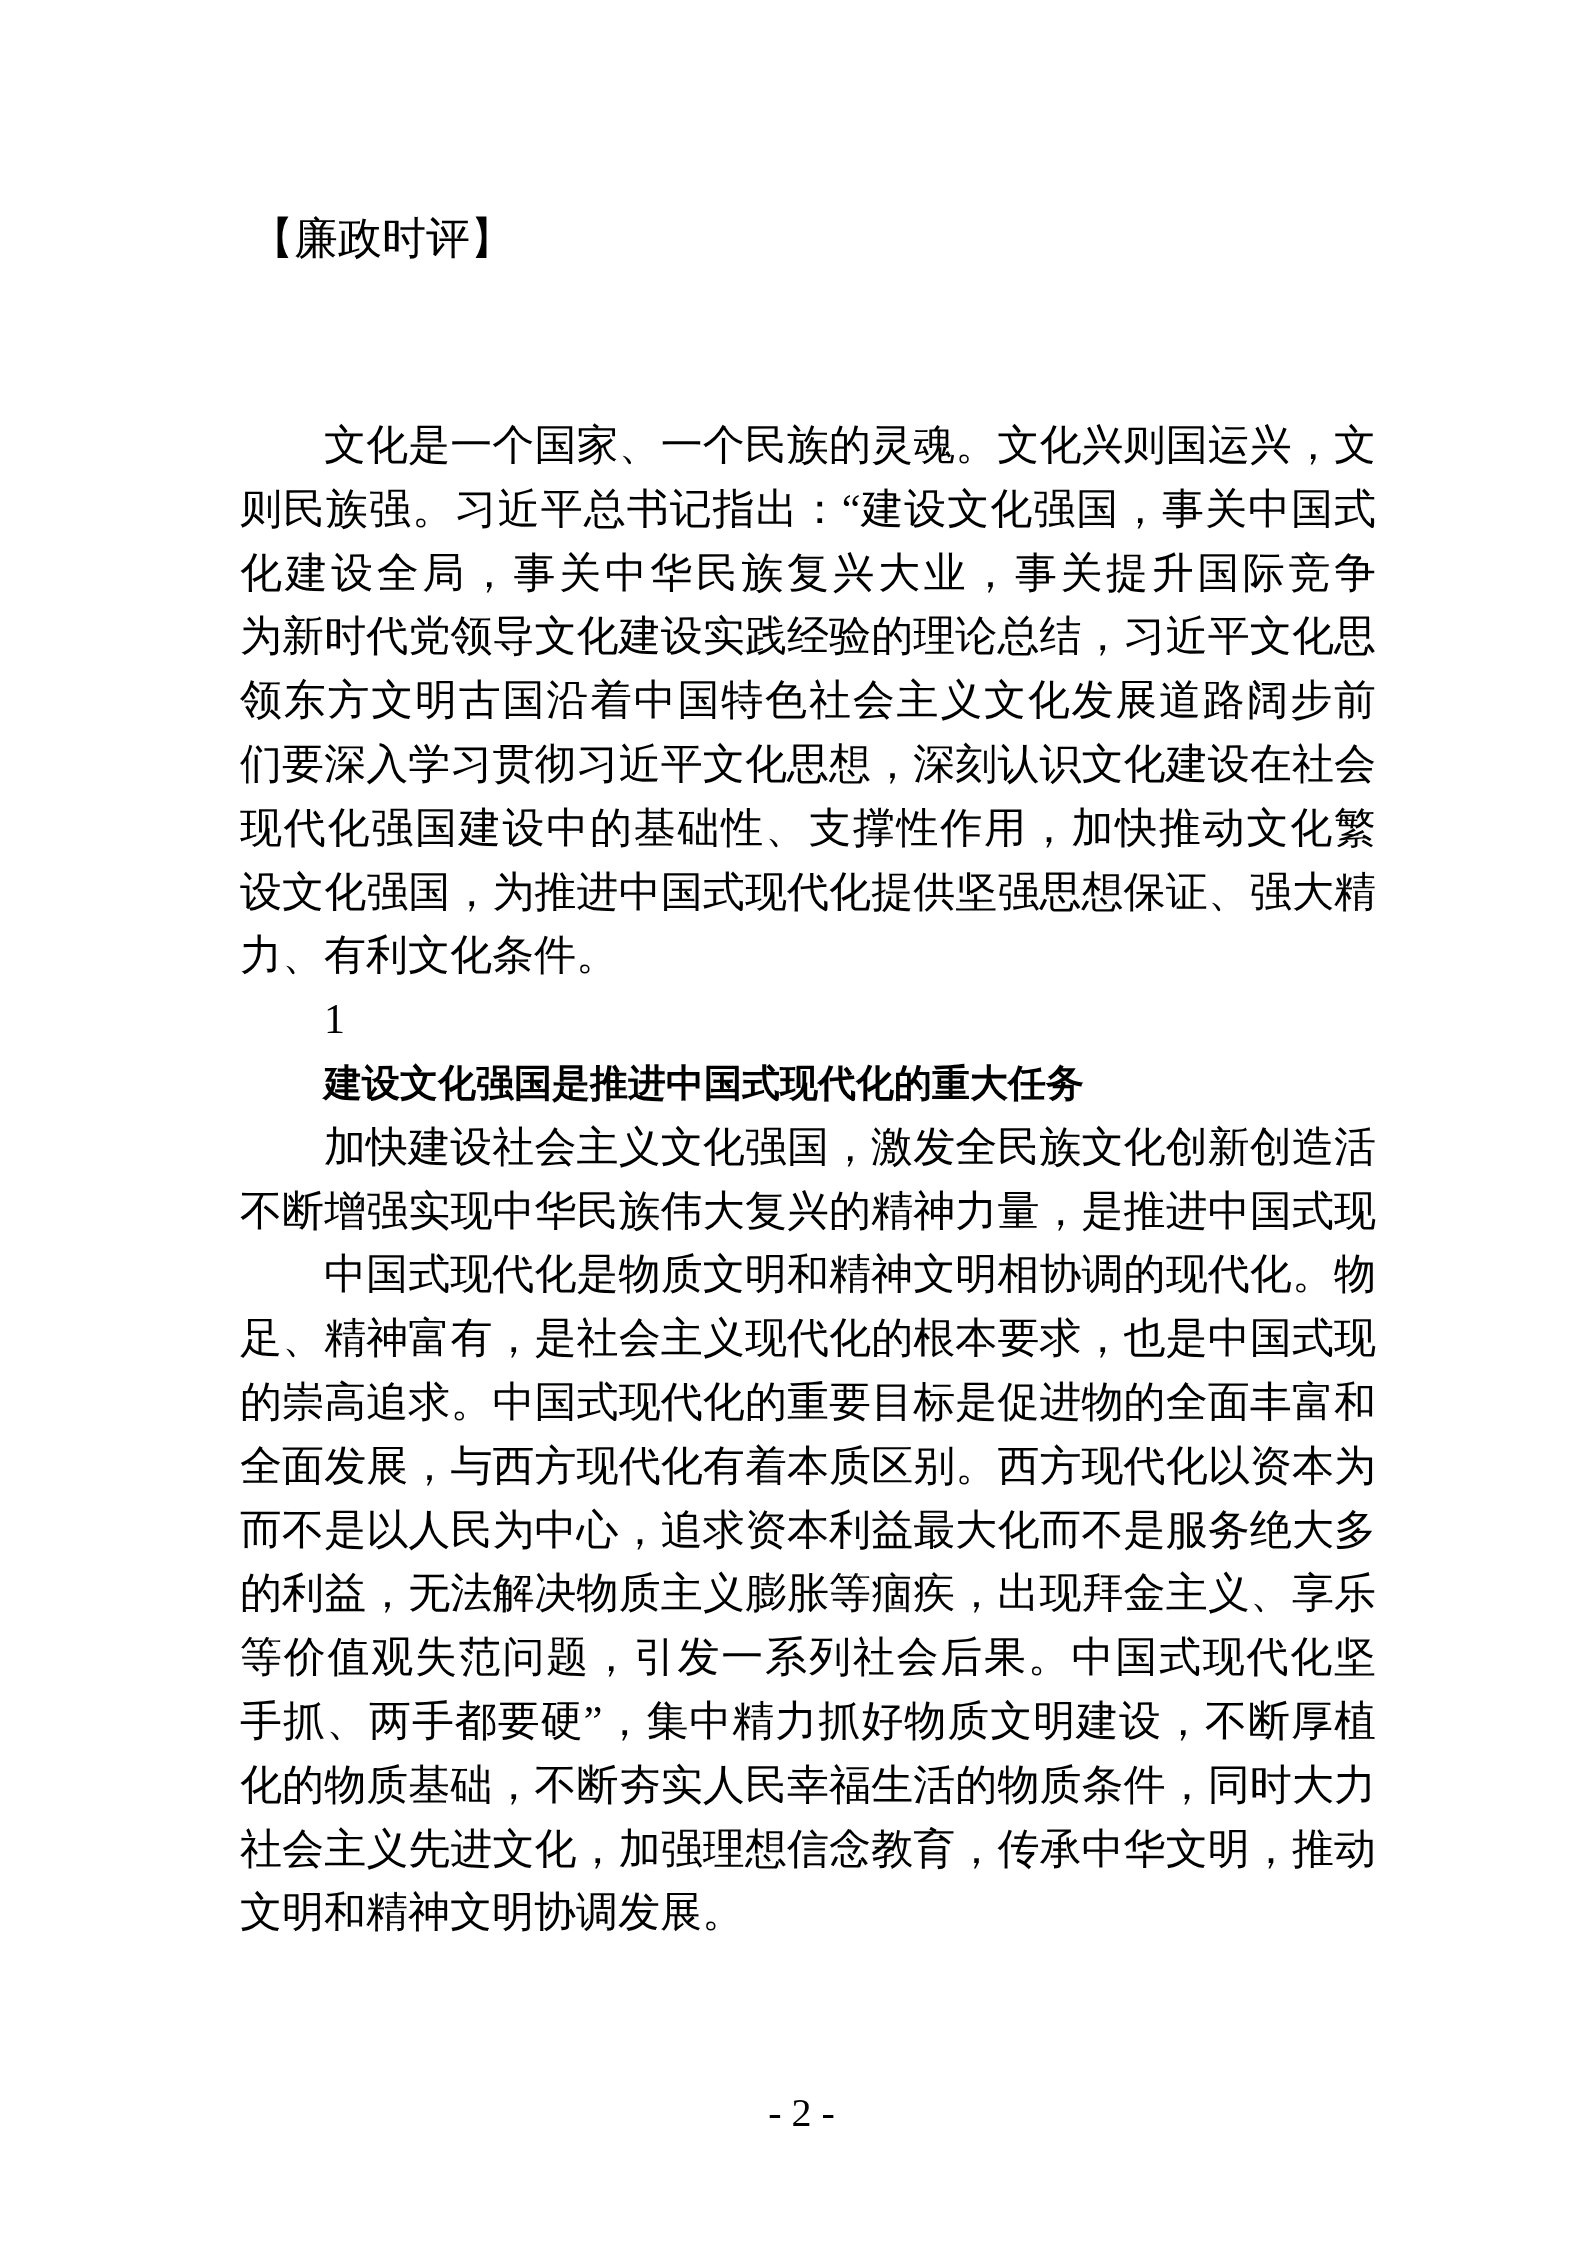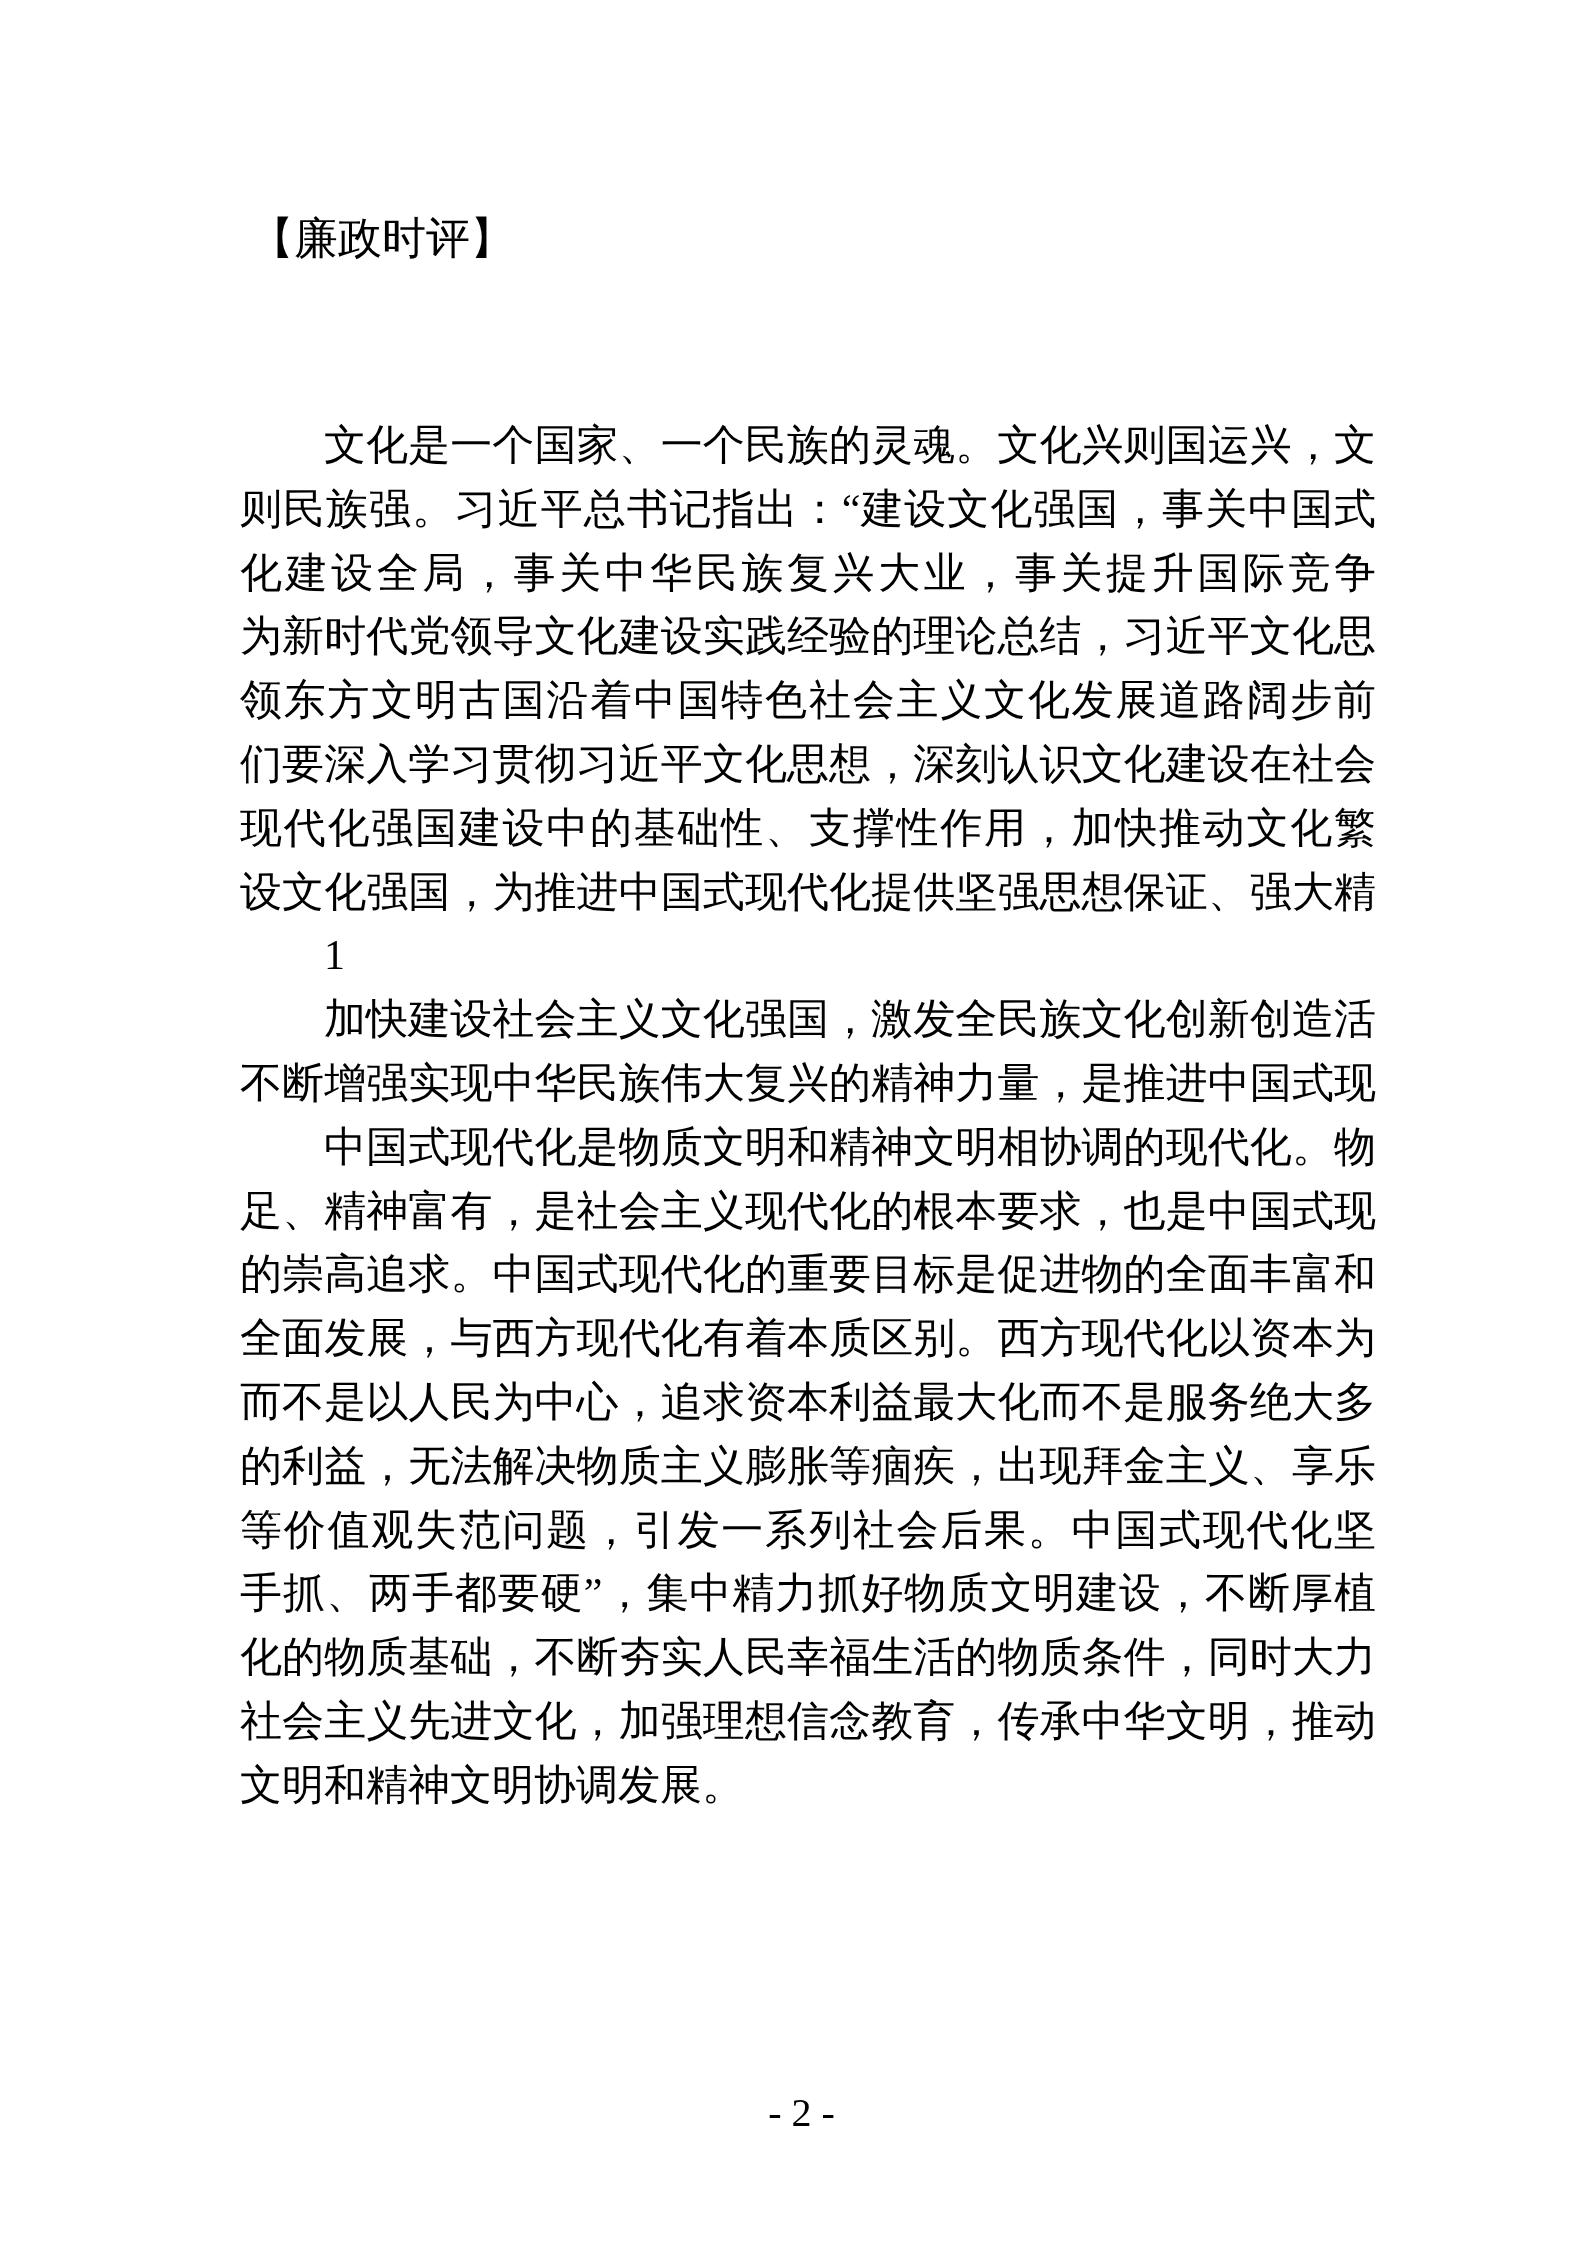--- a/index.html
+++ b/index.html
@@ -79,21 +79,23 @@
 
   <div class="body-block">
       <div class="line body indent fill">文化是一个国家、一个民族的灵魂。文化兴则国运兴，文化强</div>
       <div class="line body fill">则民族强。习近平总书记指出：“建设文化强国，事关中国式现代</div>
       <div class="line body fill">化建设全局，事关中华民族复兴大业，事关提升国际竞争力。”作</div>
       <div class="line body fill">为新时代党领导文化建设实践经验的理论总结，习近平文化思想引</div>
       <div class="line body fill">领东方文明古国沿着中国特色社会主义文化发展道路阔步前行。我</div>
       <div class="line body fill">们要深入学习贯彻习近平文化思想，深刻认识文化建设在社会主义</div>
       <div class="line body fill">现代化强国建设中的基础性、支撑性作用，加快推动文化繁荣、建</div>
       <div class="line body fill">设文化强国，为推进中国式现代化提供坚强思想保证、强大精神动</div>
+      <div class="line body">力、有利文化条件。</div>
       <div class="line number indent">1</div>
+      <div class="line subheading indent">建设文化强国是推进中国式现代化的重大任务</div>
       <div class="line body indent fill">加快建设社会主义文化强国，激发全民族文化创新创造活力，</div>
       <div class="line body fill">不断增强实现中华民族伟大复兴的精神力量，是推进中国式现代化</div>
       <div class="line body indent fill">中国式现代化是物质文明和精神文明相协调的现代化。物质富</div>
       <div class="line body fill">足、精神富有，是社会主义现代化的根本要求，也是中国式现代化</div>
       <div class="line body fill">的崇高追求。中国式现代化的重要目标是促进物的全面丰富和人的</div>
       <div class="line body fill">全面发展，与西方现代化有着本质区别。西方现代化以资本为中心</div>
       <div class="line body fill">而不是以人民为中心，追求资本利益最大化而不是服务绝大多数人</div>
       <div class="line body fill">的利益，无法解决物质主义膨胀等痼疾，出现拜金主义、享乐主义</div>
       <div class="line body fill">等价值观失范问题，引发一系列社会后果。中国式现代化坚持“两</div>
       <div class="line body fill">手抓、两手都要硬”，集中精力抓好物质文明建设，不断厚植现代</div>

